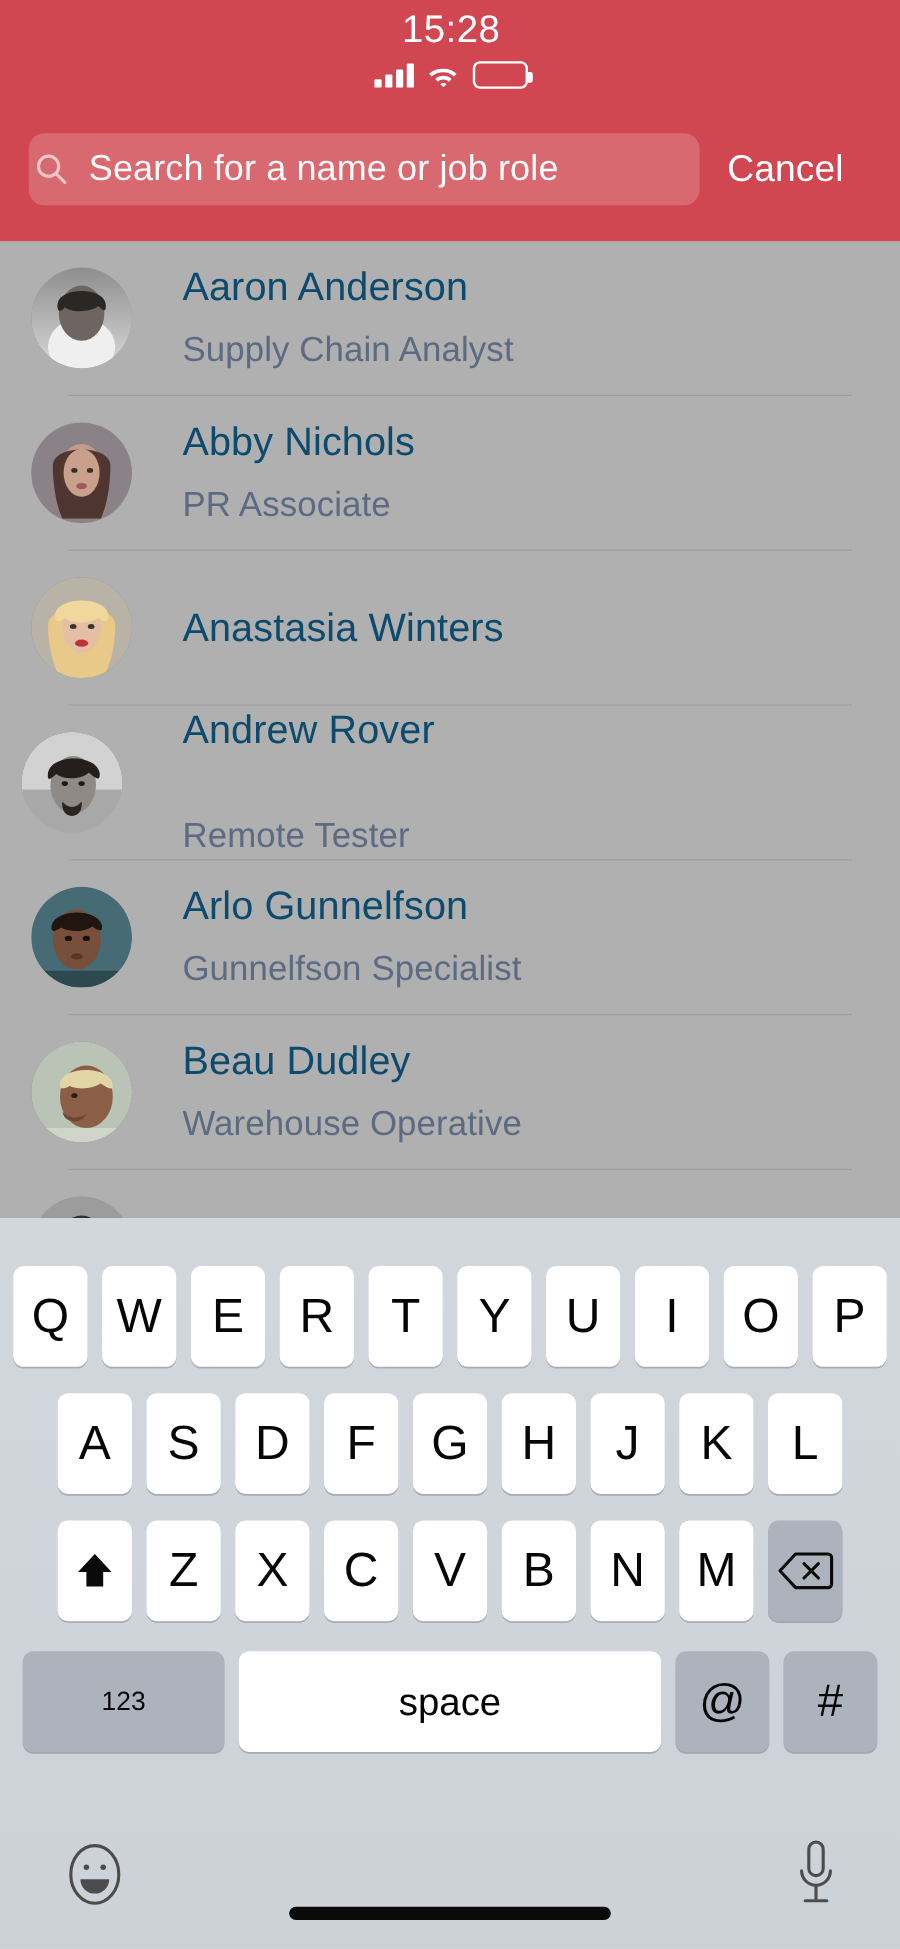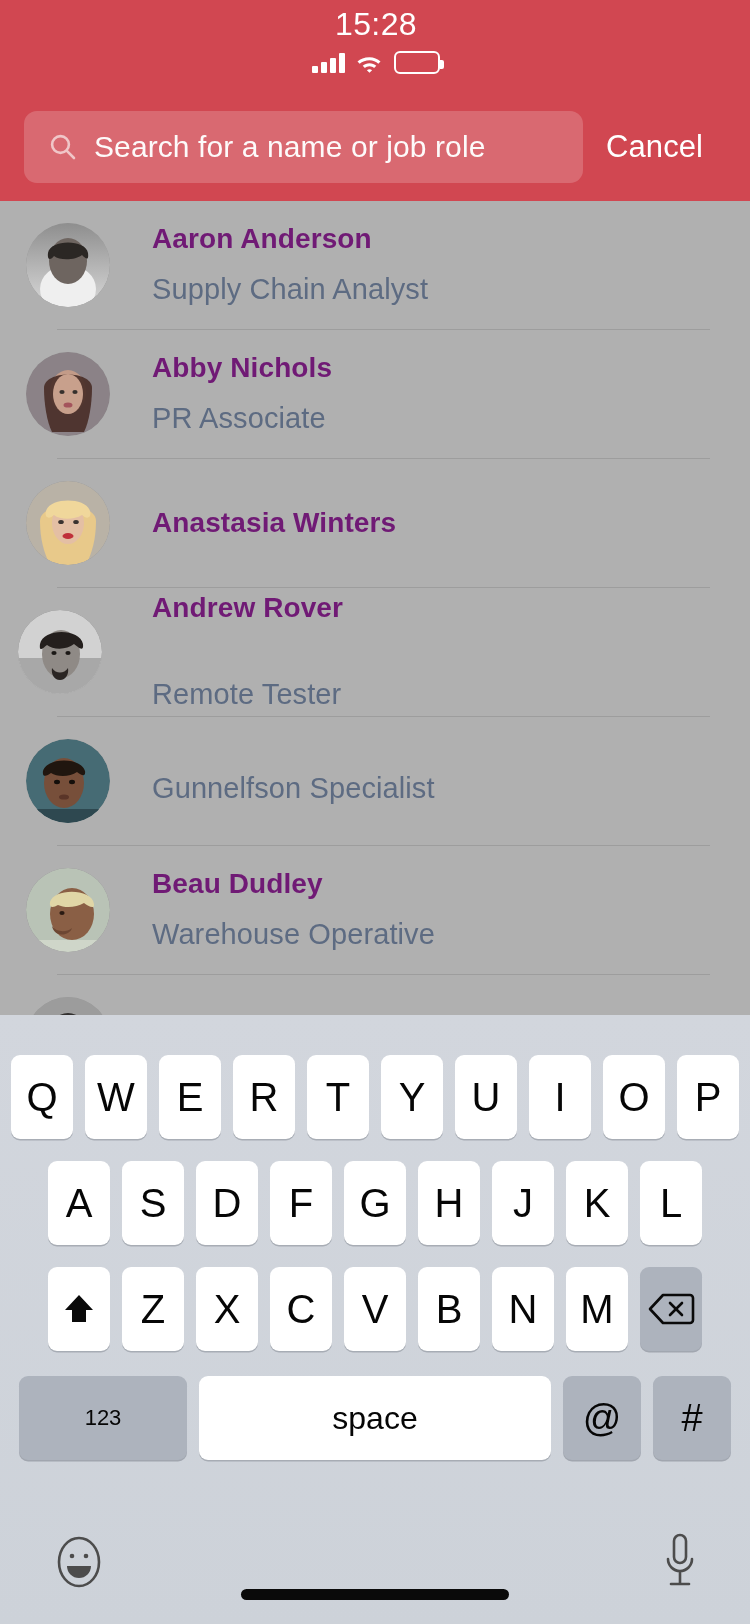--- a/index.html
+++ b/index.html
@@ -42,22 +42,22 @@
     content: ""; position: absolute; right: -6px; top: 7px;
     width: 4px; height: 9px; background: #fff; border-radius: 0 2px 2px 0;
   }
   .batt span { display: block; height: 100%; background: #fff; border-radius: 2px; }
 
   .searchrow {
     position: absolute; top: 111px; left: 0; width: 750px;
     display: flex; align-items: center; padding: 0 24px;
   }
   .searchfield {
-    flex: 0 0 559px; height: 72px; background: rgba(255,255,255,0.19);
-    border-radius: 13px; display: flex; align-items: center; padding: 0 24px;
+    flex: 0 0 559px; height: 60px; background: rgba(255,255,255,0.19);
+    border-radius: 13px; display: flex; align-items: center; padding: 0 4px;
   }
   .search-icon { width: 30px; height: 30px; flex: none; margin-right: 16px; }
   .search-ph {
     color: #ffffff; font-size: 30px; opacity: 0.97; white-space: nowrap;
     letter-spacing: 0.1px;
   }
   .cancel-btn {
     margin-left: 23px; color: #ffffff; font-size: 31px; white-space: nowrap;
     background: none; border: none; font-family: inherit; cursor: pointer;
     letter-spacing: 0.1px;
@@ -72,21 +72,21 @@
   .row.h2 { height: 128px; }
   .row.h1 { height: 128px; }
   .divider { height: 1px; background: #9d9d9d; margin-left: 57px; margin-right: 40px; }
   .avatar {
     width: 84px; height: 84px; border-radius: 50%; flex: none;
     overflow: hidden; position: relative; background: #9a9a9a;
   }
   .avatar svg { width: 100%; height: 100%; display: block; }
   .rowtext { margin-left: 42px; display: flex; flex-direction: column; justify-content: center; }
   .cname {
-    font-size: 28px; font-weight: bold; color: #701a75; letter-spacing: 0.1px;
+    font-size: 33px; font-weight: normal; color: #0c4a6e; letter-spacing: 0.1px;
     line-height: 1.22;
   }
   .crole {
     font-size: 29px; color: #5d6b82; letter-spacing: 0.1px; line-height: 1.22;
     margin-top: 16px;
   }
 
   
   .keyboard {
     position: absolute; top: 1015px; left: 0; width: 750px; height: 609px;
@@ -249,20 +249,21 @@
             <ellipse cx="38" cy="44" rx="20" ry="25" fill="#774f3a"></ellipse>
             <path d="M17 32c4-14 38-14 42 0 1 7-4 4-8 1-7 5-20 5-26 1-4 3-9 5-8-2z" fill="#20160f"></path>
             <ellipse cx="31" cy="43" rx="3" ry="2.2" fill="#140f0b"></ellipse>
             <ellipse cx="46" cy="43" rx="3" ry="2.2" fill="#140f0b"></ellipse>
             <ellipse cx="38" cy="58" rx="5" ry="2.6" fill="#5a3528"></ellipse>
             <rect x="0" y="70" width="84" height="14" fill="#2e4850"></rect>
           </g>
         </svg>
       </div>
       <div class="rowtext">
+        <div class="cname">Arlo Gunnelfson</div>
         <div class="crole">Gunnelfson Specialist</div>
       </div>
     </div>
     <div class="divider"></div>
 
     <div class="row h2">
       <div class="avatar">
         <svg viewBox="0 0 84 84">
           <defs>
               <clipPath id="c6">

